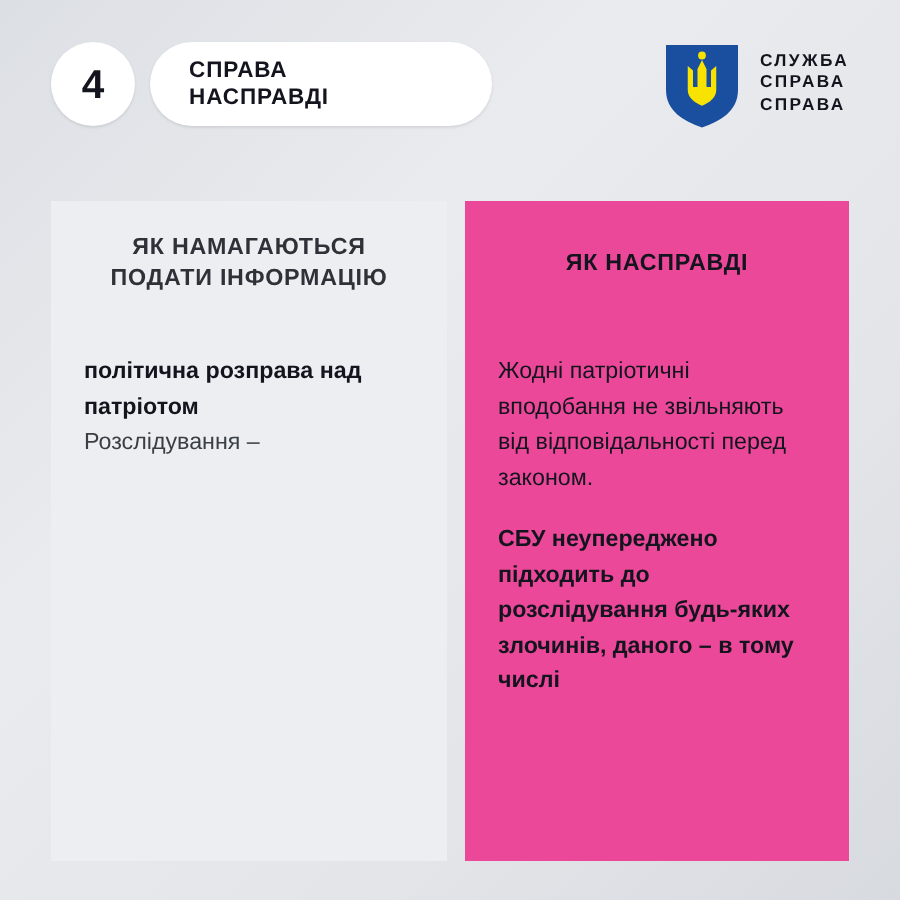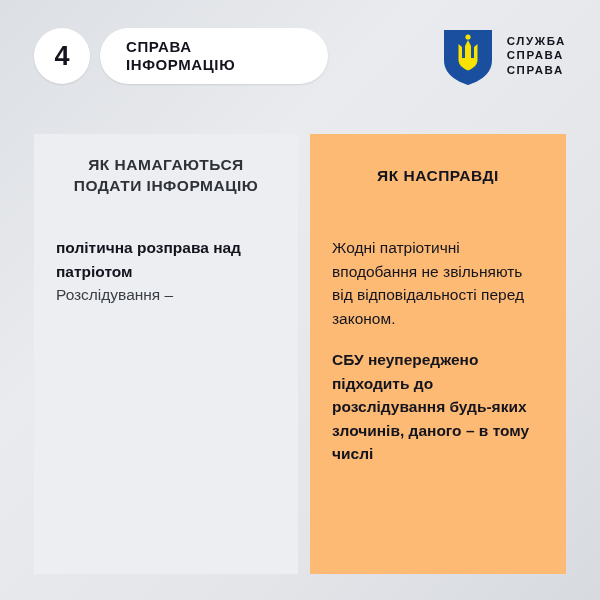--- a/index.html
+++ b/index.html
@@ -103,21 +103,21 @@
     display: flex;
     flex-direction: column;
   }
   .col-left {
     width: 264px;
     background: #eceef1;
   }
   .col-right {
     width: 256px;
     margin-left: 12px;
-    background: #fdba74;
+    background: #ec4899;
   }
   .col-head {
     height: 84px;
     display: flex;
     align-items: center;
     justify-content: center;
     text-align: center;
     padding: 0 18px;
     box-sizing: border-box;
   }
@@ -156,21 +156,21 @@
     height: 18px;
   }
 </style>
 </head>
 <body>
 
 <div class="header">
   <div class="badge-number">4</div>
   <div class="title-pill">
     <div class="line">СПРАВА</div>
-    <div class="line">ІНФОРМАЦІЮ</div>
+    <div class="line">НАСПРАВДІ</div>
   </div>
 </div>
 
 <div class="logo">
   <div class="logo-emblem">
     <svg viewBox="0 0 56 60" width="56" height="60" aria-hidden="true">
       <path d="M4 4 H52 V34 C52 48 40 55 28 59 C16 55 4 48 4 34 Z" fill="#1a4fa0"></path>
       <path d="M28 14 L31 20 L31 32 L34 32 L34 21 L37.5 18 L37.5 34 C37.5 39 33 42.5 28 44.5 C23 42.5 18.5 39 18.5 34 L18.5 18 L22 21 L22 32 L25 32 L25 20 Z" fill="#f8e300"></path>
       <circle cx="28" cy="11" r="2.6" fill="#f8e300"></circle>
     </svg>

